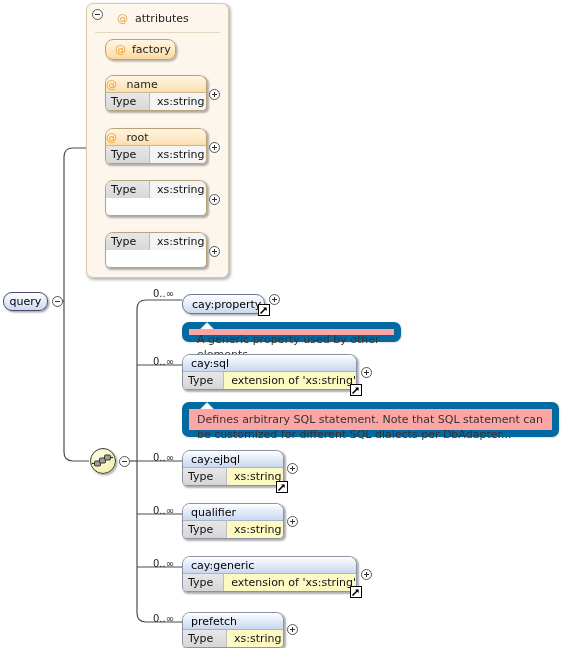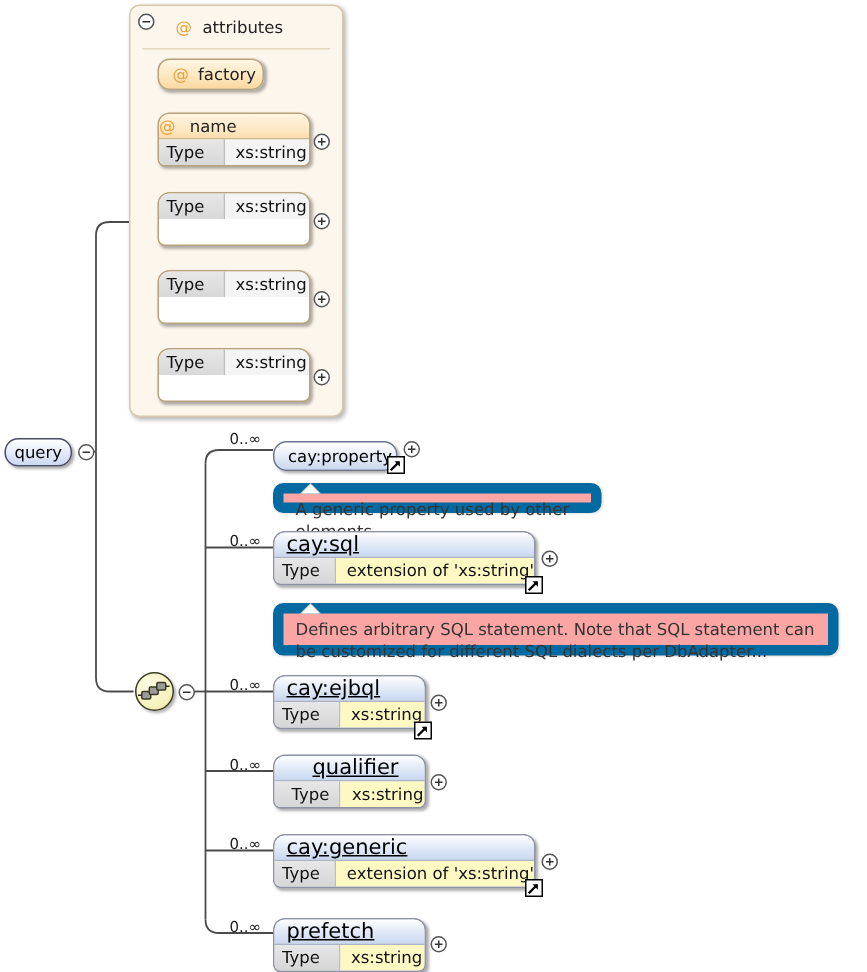--- a/index.html
+++ b/index.html
@@ -155,26 +155,25 @@
     background: #ffffff;
     box-shadow: 1.5px 1.5px 2px rgba(0,0,0,0.32);
     box-sizing: border-box;
     overflow: hidden;
   }
   .el-box .hdr {
     height: 17px;
     line-height: 17px;
     background: linear-gradient(to bottom, #ffffff 0%, #e7eefa 40%, #c9d8ef 100%);
     padding-left: 8px;
-    font-size: 14px;
+    font-size: 11px;
     border-bottom: 1px solid #aab4c6;
     box-sizing: border-box;
     white-space: nowrap;
     color: #000;
-    text-decoration: underline;
   }
   .el-box .typerow {
     display: flex;
     height: 17px;
     line-height: 17px;
     font-size: 11px;
     box-sizing: border-box;
   }
   .el-box .typelabel {
     width: 44px;
@@ -334,20 +333,24 @@
       <span style="margin-left:6px;">name</span>
     </div>
     <div class="typerow">
       <div class="typelabel">Type</div>
       <div class="typeval">xs:string</div>
     </div>
   </div>
   <div class="toggle plus" style="left:209px; top:89px;"></div>
 
   <div class="attr-box" style="left:105px; top:128px; width:102px; height:36px;">
+    <div class="hdr">
+      <span class="at-sign">@</span>
+      <span style="margin-left:6px;">root</span>
+    </div>
     <div class="typerow">
       <div class="typelabel">Type</div>
       <div class="typeval">xs:string</div>
     </div>
   </div>
   <div class="toggle plus" style="left:209px; top:142px;"></div>
 
   <div class="attr-box" style="left:105px; top:180px; width:102px; height:36px;">
     <div class="typerow">
       <div class="typelabel">Type</div>
@@ -431,21 +434,21 @@
   </div>
   <div class="linkbadge" style="left:276px; top:481px;">
     <svg width="9" height="9" viewBox="0 0 9 9">
       <path d="M 1.5 7.5 L 7 2" stroke="#000" stroke-width="1.6" fill="none"></path>
       <path d="M 4 1.5 L 7.6 1.5 L 7.6 5.1 Z" fill="#000"></path>
     </svg>
   </div>
   <div class="toggle plus" style="left:287px; top:463px;"></div>
 
   <span class="card" style="left:153px; top:505px;">0..∞</span>
-  <div class="el-box" style="left:182px; top:503px; width:102px; height:36px;text-align:center;">
+  <div class="el-box" style="left:182px; top:503px; width:102px; height:36px;">
     <div class="hdr">
       <span>qualifier</span>
     </div>
     <div class="typerow">
       <div class="typelabel">Type</div>
       <div class="typeval">xs:string</div>
     </div>
   </div>
   <div class="toggle plus" style="left:287px; top:516px;"></div>
 

